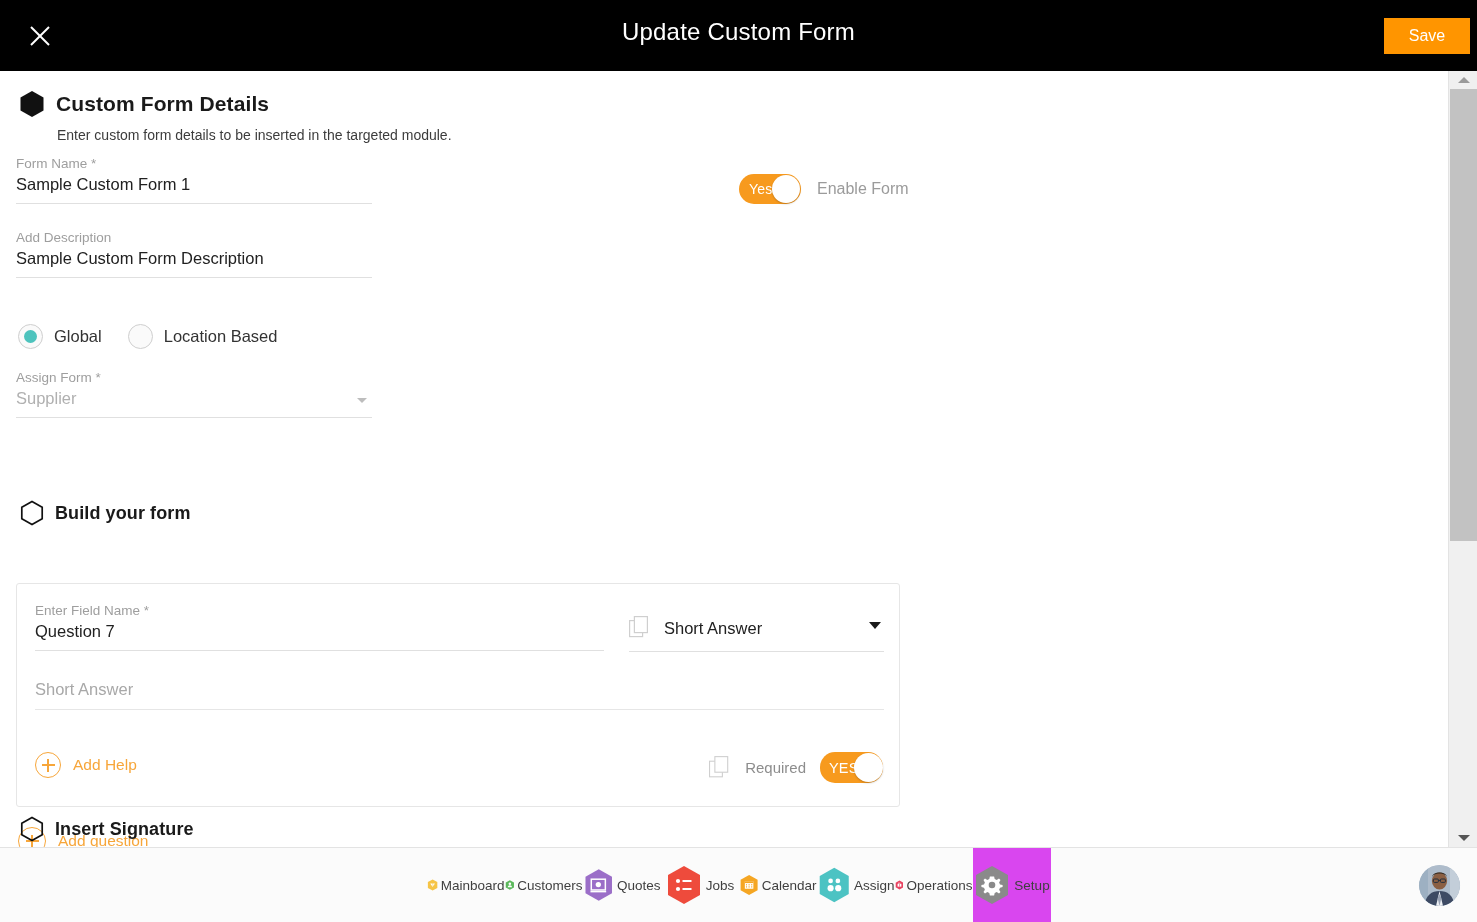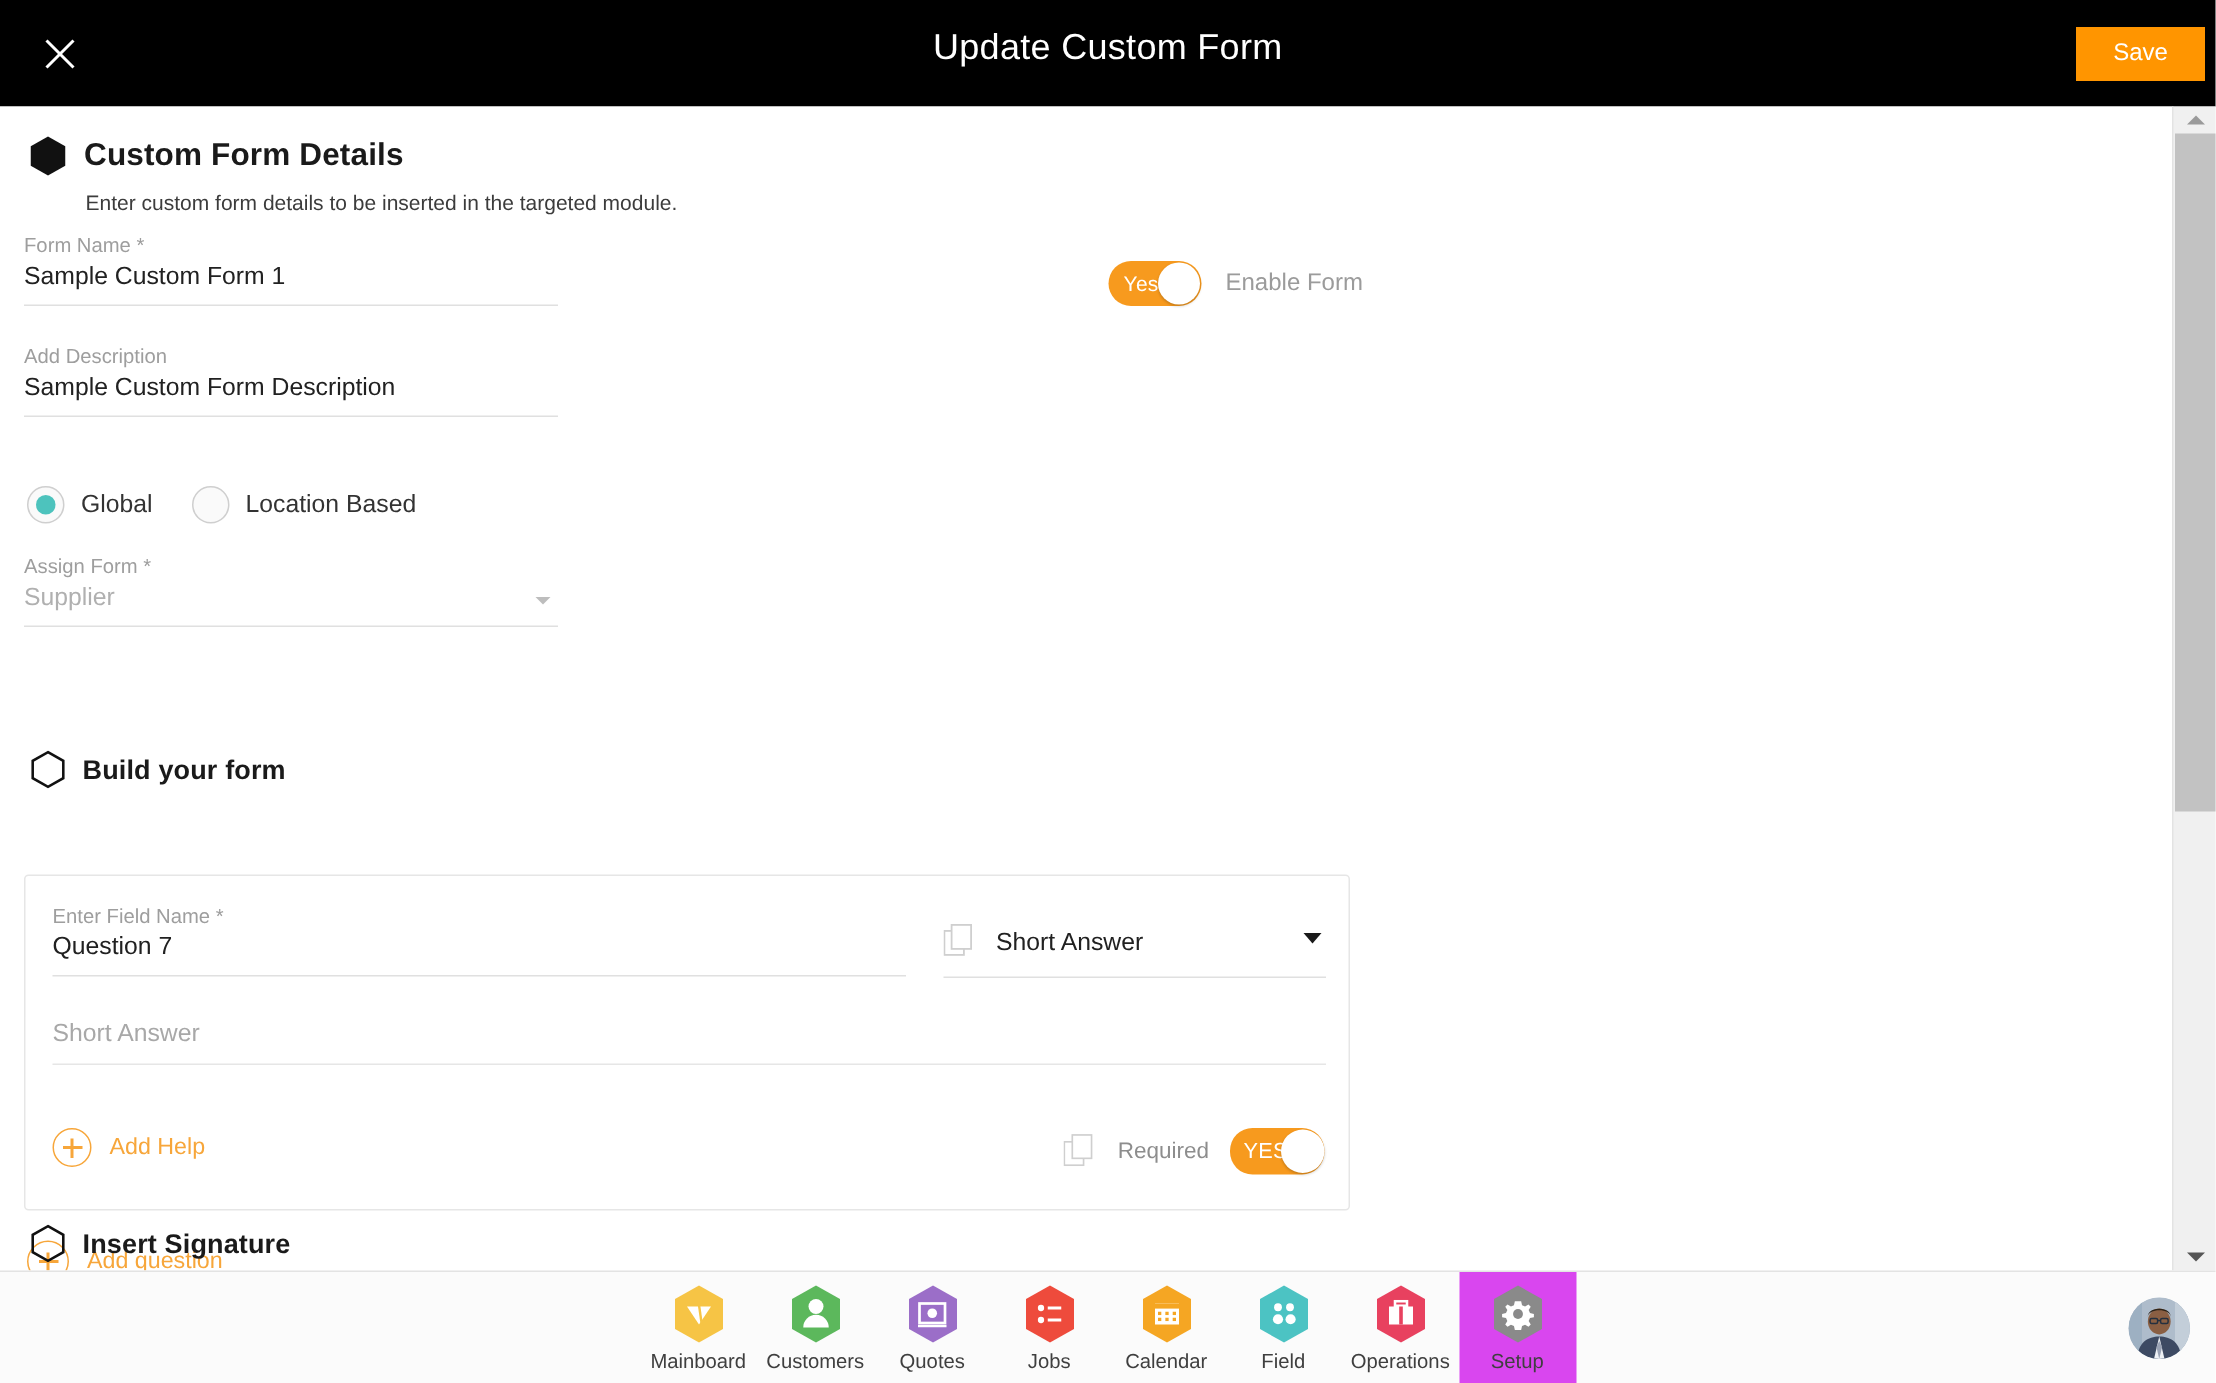--- a/index.html
+++ b/index.html
@@ -290,21 +290,21 @@
     border-top: 1px solid #e3e3e3;
     display: flex;
     align-items: center;
     justify-content: center;
   }
   .navitems { display: flex; align-items: stretch; height: 75px; }
   .navitem {
     width: 78px;
     height: 75px;
     display: flex;
-    flex-direction: column;
+    flex-direction: row;
     align-items: center;
     justify-content: center;
     gap: 3px;
     cursor: pointer;
   }
   .navitem.active { background: #d946ef; }
   .navlabel { font-size: 13.5px; color: #3f3f3f; }
   .navicon { width: 38px; height: 42px; display: block; }
   .avatar {
     position: absolute;
@@ -506,21 +506,21 @@
     </div>
 
     <div class="navitem">
       <svg class="navicon" viewBox="0 0 38 42">
         <polygon points="19,2 35,11 35,31 19,40 3,31 3,11" fill="#4cc3c3"></polygon>
         <circle cx="15" cy="16.5" r="2.6" fill="#ffffff"></circle>
         <circle cx="23" cy="16.5" r="2.6" fill="#ffffff"></circle>
         <circle cx="15" cy="24.5" r="3.4" fill="#ffffff"></circle>
         <circle cx="23.4" cy="24.5" r="3.4" fill="#ffffff"></circle>
       </svg>
-      <span class="navlabel">Field</span>
+      <span class="navlabel">Assign</span>
     </div>
 
     <div class="navitem">
       <svg class="navicon" viewBox="0 0 38 42">
         <polygon points="19,2 35,11 35,31 19,40 3,31 3,11" fill="#e8415f"></polygon>
         <rect x="15" y="12.5" width="8" height="3" fill="none" stroke="#ffffff" stroke-width="1.7"></rect>
         <rect x="11" y="16" width="16" height="12" fill="#ffffff"></rect>
         <rect x="17.8" y="16" width="2.4" height="12" fill="#e8415f"></rect>
       </svg>
       <span class="navlabel">Operations</span>

